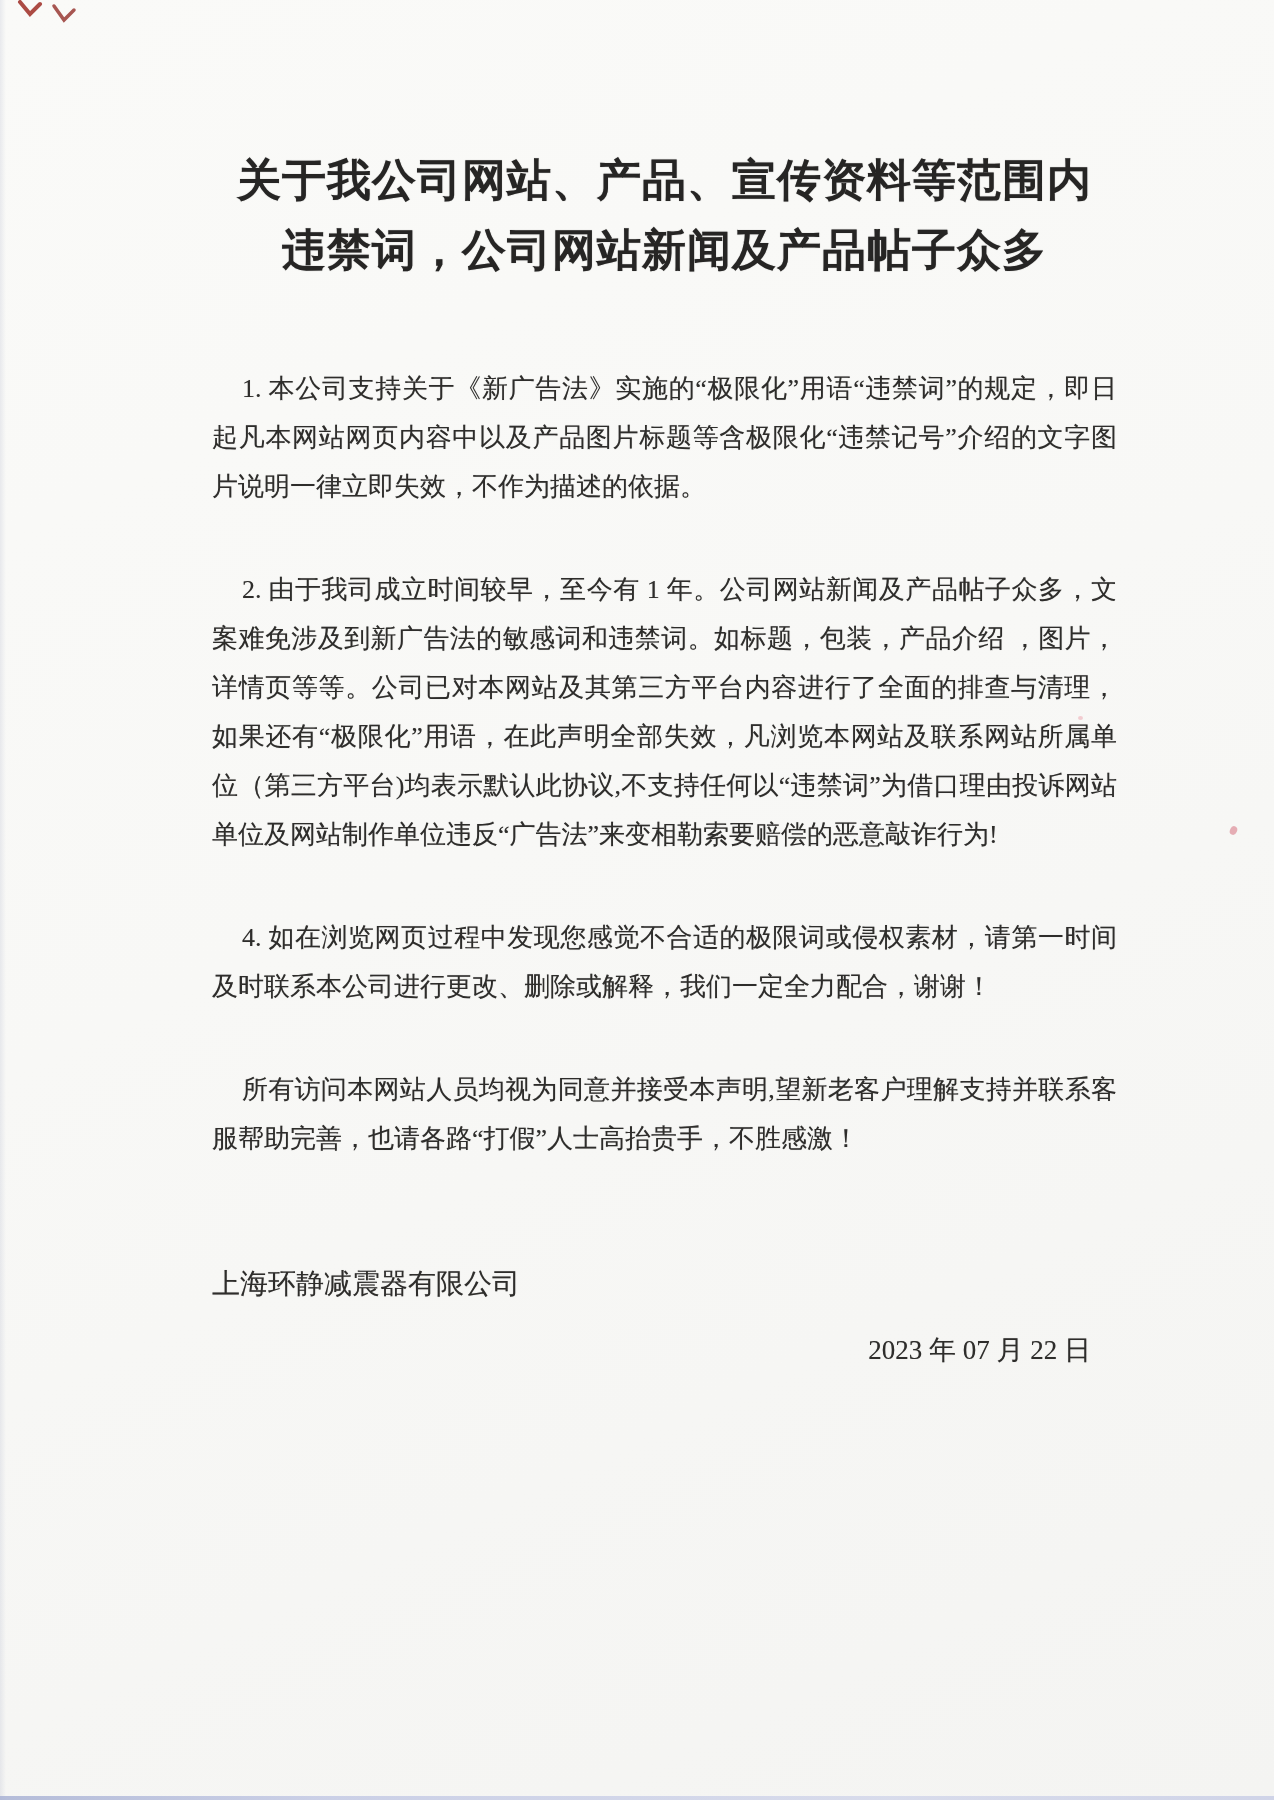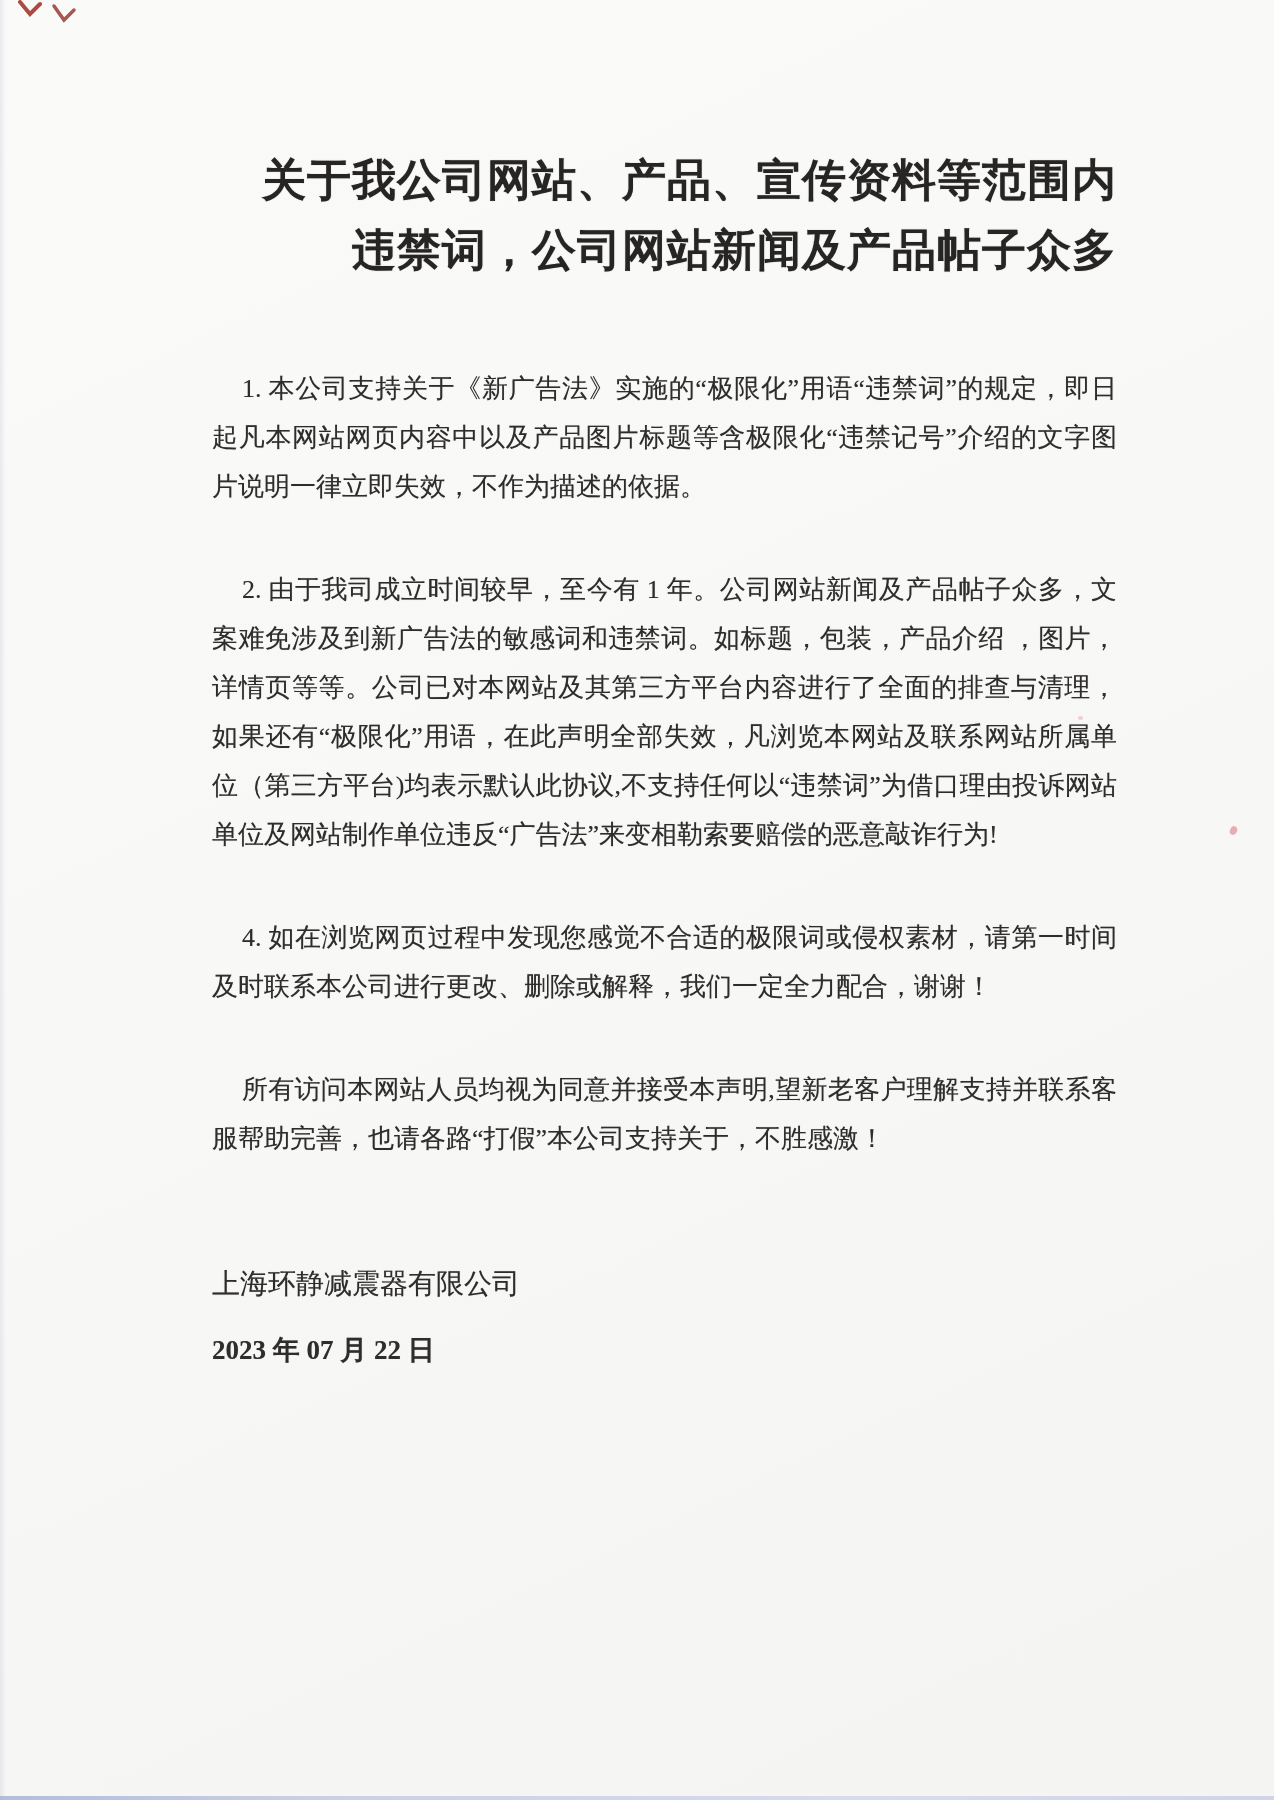--- a/index.html
+++ b/index.html
@@ -32,21 +32,20 @@
     font-size: 44px;
     font-weight: bold;
     line-height: 70px;
     letter-spacing: 1px;
     color: #262524;
     text-shadow: 0 0 1px rgba(30,30,30,0.45);
   }
   .doc-title .title-line {
     display: block;
     white-space: nowrap;
-    text-align: right;
   }
   .body-text {
     margin-top: 78px;
   }
   .body-text p {
     margin: 0 0 54px 0;
     font-size: 26px;
     line-height: 49px;
     text-align: justify;
     text-justify: inter-ideograph;
@@ -59,26 +58,26 @@
   }
   .signature {
     margin: 96px 78px 0 0;
     text-align: left;
     font-size: 28px;
     line-height: 49px;
     color: #2e2d2b;
     text-shadow: 0 0 0.7px rgba(45,45,45,0.4);
   }
   .date {
-    margin: 18px 14px 0 0;
+    margin: 18px 26px 0 0;
+    text-align: right;
     font-size: 27px;
     line-height: 49px;
     color: #2e2d2b;
     text-shadow: 0 0 0.7px rgba(45,45,45,0.4);
-    font-weight: bold;
   }
   
   .corner-marks {
     position: absolute;
     left: 14px;
     top: 0;
     width: 70px;
     height: 36px;
   }
   .speck {
@@ -126,21 +125,21 @@
 
     <h1 class="doc-title">
       <span class="title-line">关于我公司网站、产品、宣传资料等范围内</span>
       <span class="title-line">违禁词，公司网站新闻及产品帖子众多</span>
     </h1>
 
     <div class="body-text">
       <p>1.  本公司支持关于《新广告法》实施的“极限化”用语“违禁词”的规定，即日起凡本网站网页内容中以及产品图片标题等含极限化“违禁记号”介绍的文字图片说明一律立即失效，不作为描述的依据。</p>
       <p>2.  由于我司成立时间较早，至今有 1 年。公司网站新闻及产品帖子众多，文案难免涉及到新广告法的敏感词和违禁词。如标题，包装，产品介绍 ，图片，详情页等等。公司已对本网站及其第三方平台内容进行了全面的排查与清理，如果还有“极限化”用语，在此声明全部失效，凡浏览本网站及联系网站所属单位（第三方平台)均表示默认此协议,不支持任何以“违禁词”为借口理由投诉网站单位及网站制作单位违反“广告法”来变相勒索要赔偿的恶意敲诈行为!</p>
       <p>4.  如在浏览网页过程中发现您感觉不合适的极限词或侵权素材，请第一时间及时联系本公司进行更改、删除或解释，我们一定全力配合，谢谢！</p>
-      <p>所有访问本网站人员均视为同意并接受本声明,望新老客户理解支持并联系客服帮助完善，也请各路“打假”本公司支持关于，不胜感激！</p>
+      <p>所有访问本网站人员均视为同意并接受本声明,望新老客户理解支持并联系客服帮助完善，也请各路“打假”人士高抬贵手，不胜感激！</p>
     </div>
 
     <div class="signature">上海环静减震器有限公司</div>
     <div class="date">2023 年 07 月 22 日</div>
 
   </div>
 
   <div class="speck speck-1"></div>
   <div class="speck speck-2"></div>
   <div class="scan-left-shade"></div>

